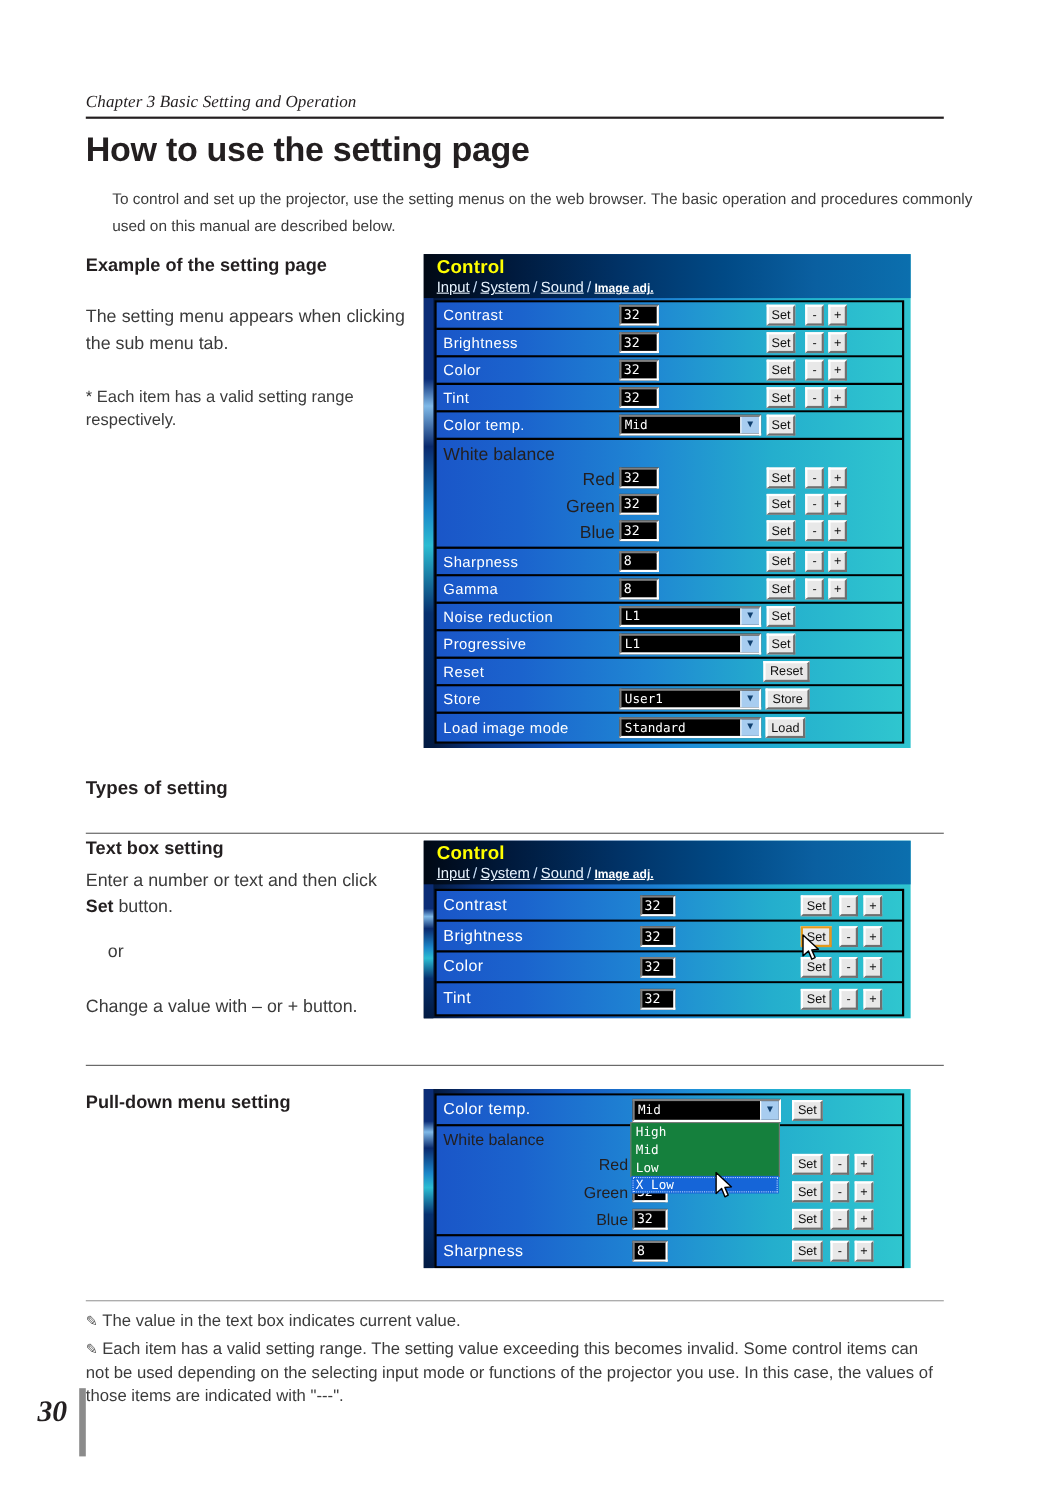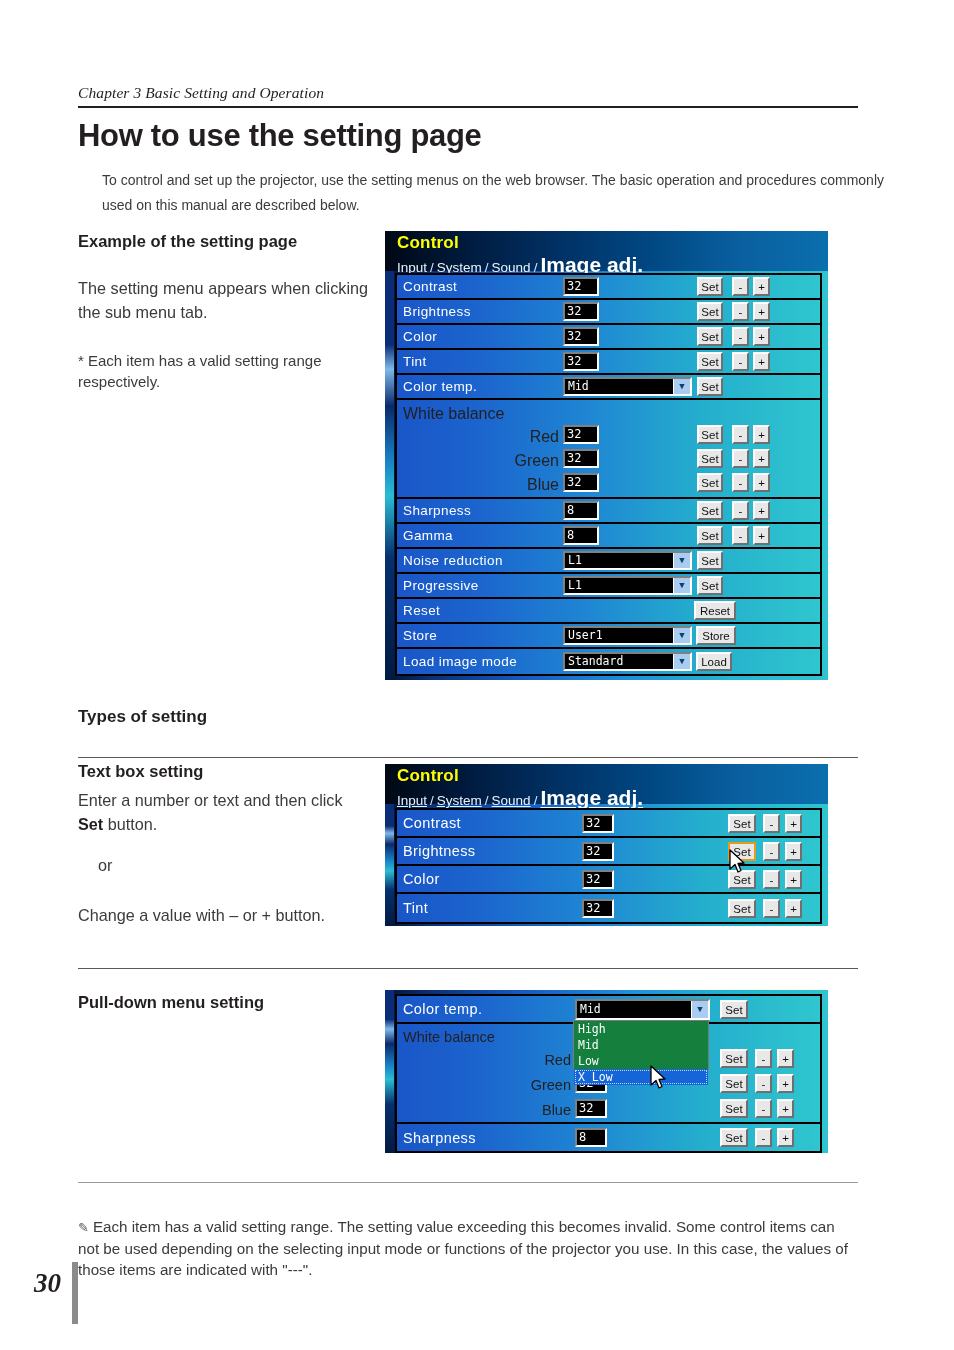--- a/index.html
+++ b/index.html
@@ -68,21 +68,21 @@
   .panel .hdr-title{
     position:absolute;left:12px;top:2px;
     color:#ffff00;font-family:"Liberation Sans",sans-serif;
     font-size:17px;font-weight:bold;letter-spacing:.2px;
   }
   .panel .hdr-tabs{
     position:absolute;left:12px;top:22px;
     color:#e8f4ff;font-size:13.5px;white-space:nowrap;
   }
   .panel .hdr-tabs .tab{text-decoration:underline;}
-  .panel .hdr-tabs .tab.active{font-size:21px;font-weight:bold;color:#ffffff;}
+  .panel .hdr-tabs .tab.active{font-size:11px;font-weight:bold;color:#ffffff;}
   .panel .hdr-tabs .sep{text-decoration:none;margin:0 3px;color:#cfe6ff;}
 
   
   .panel .leftedge{
     position:absolute;left:0;top:40px;width:9px;bottom:0;
     background:linear-gradient(180deg,#0b2d77 0%,#0b2d77 18%,#7fb9e8 24%,#0a2a6e 33%,#1a86c8 47%,#2bbcd2 55%,#06306f 70%,#021a42 100%);
   }
 
   
   .rows{position:absolute;box-sizing:border-box;border:2px solid #000;}
@@ -416,19 +416,22 @@
       <div class="opt sel-hi">X Low</div>
     </div>
 
     <svg class="cursor" style="left:265px;top:75px;" width="18" height="26" viewBox="0 0 18 26">
       <path d="M1,1 L1,20 L6,15.5 L9,23 L12,21.5 L9,14.5 L15,14 Z" fill="#ffffff" stroke="#000000" stroke-width="1.3" stroke-linejoin="round"></path>
     </svg>
   </div>
 
   <div class="rule-sec" style="top:1182px;background:#9a9a9a;height:1.2px;"></div>
 
+  <div class="note" style="left:78px;top:1190px;width:780px;">
+    <span class="pen">✎</span><span>The value in the text box indicates current value.</span>
+  </div>
   <div class="note" style="left:78px;top:1216px;width:782px;text-indent:0;">
     <span class="pen">✎</span><span>Each item has a valid setting range. The setting value exceeding this becomes invalid. Some control items can not be used depending on the selecting input mode or functions of the projector you use. In this case, the values of those items are indicated with "---".</span>
   </div>
 
   <div class="pagenum">30</div>
   <div class="pagebar"></div>
 </div>
 
 </body></html>

